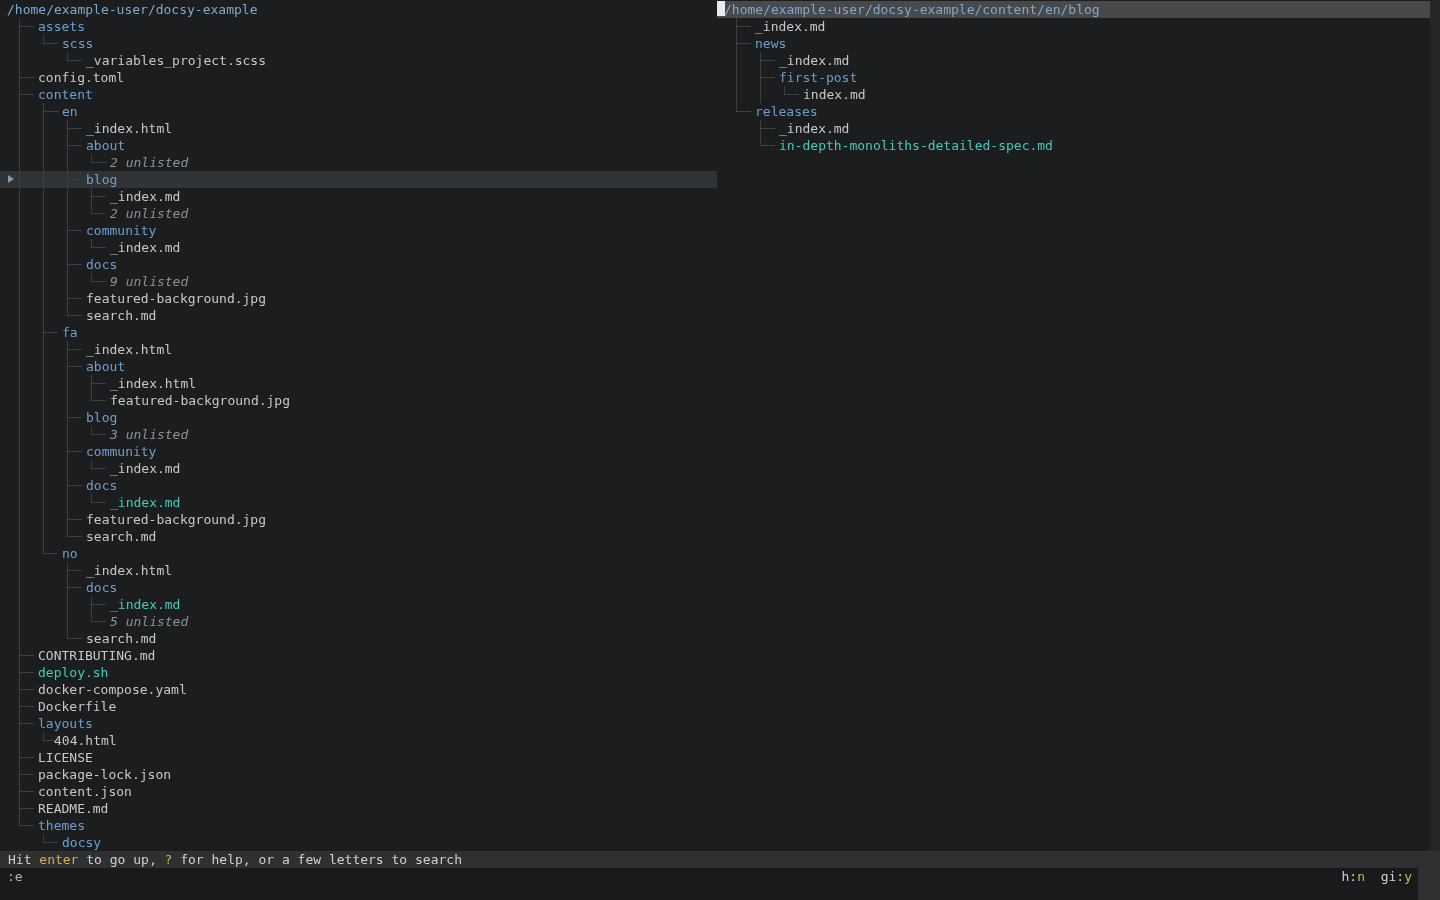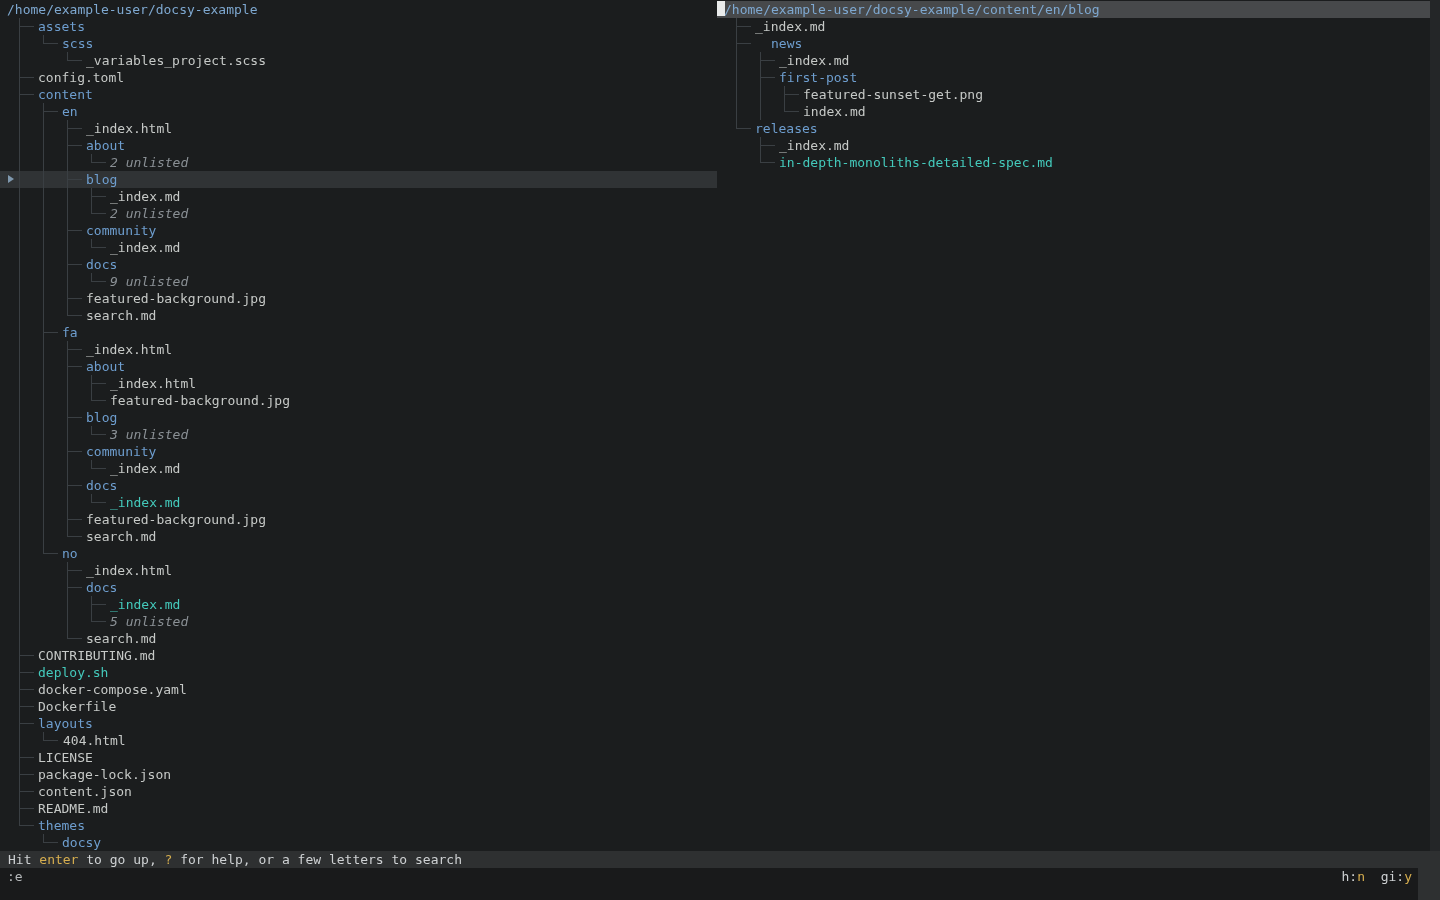--- a/index.html
+++ b/index.html
@@ -80,38 +80,37 @@
         <div class="row"><span class="guide-v" style="left: 19px; height: 17px;"></span><span class="guide-v" style="left: 67px; height: 17px;"></span><span class="guide-h" style="left: 68px; top: 8px; width: 14px;"></span><span class="name file" style="left: 86px;">_index.html</span></div>
         <div class="row"><span class="guide-v" style="left: 19px; height: 17px;"></span><span class="guide-v" style="left: 67px; height: 17px;"></span><span class="guide-h" style="left: 68px; top: 8px; width: 14px;"></span><span class="name dir" style="left: 86px;">docs</span></div>
         <div class="row"><span class="guide-v" style="left: 19px; height: 17px;"></span><span class="guide-v" style="left: 67px; height: 17px;"></span><span class="guide-v" style="left: 91px; height: 17px;"></span><span class="guide-h" style="left: 92px; top: 8px; width: 14px;"></span><span class="name mod" style="left: 110px;">_index.md</span></div>
         <div class="row"><span class="guide-v" style="left: 19px; height: 17px;"></span><span class="guide-v" style="left: 67px; height: 17px;"></span><span class="guide-v" style="left: 91px; height: 9px;"></span><span class="guide-h" style="left: 92px; top: 8px; width: 14px;"></span><span class="name unlisted" style="left: 110px;">5 unlisted</span></div>
         <div class="row"><span class="guide-v" style="left: 19px; height: 17px;"></span><span class="guide-v" style="left: 67px; height: 9px;"></span><span class="guide-h" style="left: 68px; top: 8px; width: 14px;"></span><span class="name file" style="left: 86px;">search.md</span></div>
         <div class="row"><span class="guide-v" style="left: 19px; height: 17px;"></span><span class="guide-h" style="left: 20px; top: 8px; width: 14px;"></span><span class="name file" style="left: 38px;">CONTRIBUTING.md</span></div>
         <div class="row"><span class="guide-v" style="left: 19px; height: 17px;"></span><span class="guide-h" style="left: 20px; top: 8px; width: 14px;"></span><span class="name mod" style="left: 38px;">deploy.sh</span></div>
         <div class="row"><span class="guide-v" style="left: 19px; height: 17px;"></span><span class="guide-h" style="left: 20px; top: 8px; width: 14px;"></span><span class="name file" style="left: 38px;">docker-compose.yaml</span></div>
         <div class="row"><span class="guide-v" style="left: 19px; height: 17px;"></span><span class="guide-h" style="left: 20px; top: 8px; width: 14px;"></span><span class="name file" style="left: 38px;">Dockerfile</span></div>
         <div class="row"><span class="guide-v" style="left: 19px; height: 17px;"></span><span class="guide-h" style="left: 20px; top: 8px; width: 14px;"></span><span class="name dir" style="left: 38px;">layouts</span></div>
-        <div class="row"><span class="guide-v" style="left: 19px; height: 17px;"></span><span class="guide-v" style="left: 43px; height: 9px;"></span><span class="guide-h" style="left: 44px; top: 8px; width: 14px;"></span><span class="name file" style="left: 63px; text-align: right;">404.html</span></div>
+        <div class="row"><span class="guide-v" style="left: 19px; height: 17px;"></span><span class="guide-v" style="left: 43px; height: 9px;"></span><span class="guide-h" style="left: 44px; top: 8px; width: 14px;"></span><span class="name file" style="left: 54px; text-align: right;">404.html</span></div>
         <div class="row"><span class="guide-v" style="left: 19px; height: 17px;"></span><span class="guide-h" style="left: 20px; top: 8px; width: 14px;"></span><span class="name file" style="left: 38px;">LICENSE</span></div>
         <div class="row"><span class="guide-v" style="left: 19px; height: 17px;"></span><span class="guide-h" style="left: 20px; top: 8px; width: 14px;"></span><span class="name file" style="left: 38px;">package-lock.json</span></div>
         <div class="row"><span class="guide-v" style="left: 19px; height: 17px;"></span><span class="guide-h" style="left: 20px; top: 8px; width: 14px;"></span><span class="name file" style="left: 38px;">content.json</span></div>
         <div class="row"><span class="guide-v" style="left: 19px; height: 17px;"></span><span class="guide-h" style="left: 20px; top: 8px; width: 14px;"></span><span class="name file" style="left: 38px;">README.md</span></div>
         <div class="row"><span class="guide-v" style="left: 19px; height: 9px;"></span><span class="guide-h" style="left: 20px; top: 8px; width: 14px;"></span><span class="name dir" style="left: 38px;">themes</span></div>
         <div class="row"><span class="guide-v" style="left: 43px; height: 9px;"></span><span class="guide-h" style="left: 44px; top: 8px; width: 14px;"></span><span class="name dir" style="left: 62px;">docsy</span></div>
       </div>
   </div>
 
   <div class="panel" id="panel-right" style="left:717px;width:723px">
     <div class="hdr bar"><span class="path">/home/example-user/docsy-example/content/en/blog</span></div>
     <div class="tree" id="tree-1">
         <div class="row"><span class="guide-v" style="left: 19px; height: 17px;"></span><span class="guide-h" style="left: 20px; top: 8px; width: 14px;"></span><span class="name file" style="left: 38px;">_index.md</span></div>
-        <div class="row"><span class="guide-v" style="left: 19px; height: 17px;"></span><span class="guide-h" style="left: 20px; top: 8px; width: 14px;"></span><span class="name dir" style="left: 38px; margin-left: 16px;">news</span></div>
+        <div class="row"><span class="guide-v" style="left: 19px; height: 17px;"></span><span class="guide-h" style="left: 20px; top: 8px; width: 14px;"></span><span class="name dir" style="left: 38px;">news</span></div>
         <div class="row"><span class="guide-v" style="left: 19px; height: 17px;"></span><span class="guide-v" style="left: 43px; height: 17px;"></span><span class="guide-h" style="left: 44px; top: 8px; width: 14px;"></span><span class="name file" style="left: 62px;">_index.md</span></div>
         <div class="row"><span class="guide-v" style="left: 19px; height: 17px;"></span><span class="guide-v" style="left: 43px; height: 17px;"></span><span class="guide-h" style="left: 44px; top: 8px; width: 14px;"></span><span class="name dir" style="left: 62px;">first-post</span></div>
-        <div class="row"><span class="guide-v" style="left: 19px; height: 17px;"></span><span class="guide-v" style="left: 43px; height: 17px;"></span><span class="guide-v" style="left: 67px; height: 17px;"></span><span class="guide-h" style="left: 68px; top: 8px; width: 14px;"></span><span class="name file" style="left: 86px;">featured-sunset-get.png</span></div>
         <div class="row"><span class="guide-v" style="left: 19px; height: 17px;"></span><span class="guide-v" style="left: 43px; height: 17px;"></span><span class="guide-v" style="left: 67px; height: 9px;"></span><span class="guide-h" style="left: 68px; top: 8px; width: 14px;"></span><span class="name file" style="left: 86px;">index.md</span></div>
         <div class="row"><span class="guide-v" style="left: 19px; height: 9px;"></span><span class="guide-h" style="left: 20px; top: 8px; width: 14px;"></span><span class="name dir" style="left: 38px;">releases</span></div>
         <div class="row"><span class="guide-v" style="left: 43px; height: 17px;"></span><span class="guide-h" style="left: 44px; top: 8px; width: 14px;"></span><span class="name file" style="left: 62px;">_index.md</span></div>
         <div class="row"><span class="guide-v" style="left: 43px; height: 9px;"></span><span class="guide-h" style="left: 44px; top: 8px; width: 14px;"></span><span class="name mod" style="left: 62px;">in-depth-monoliths-detailed-spec.md</span></div>
       </div>
   </div>
 
   <div class="strip"></div>
 
   <div class="statusbar"><span>Hit </span><span class="accent">enter</span><span> to go up, </span><span class="accent">?</span><span> for help, or a few letters to search</span></div>

